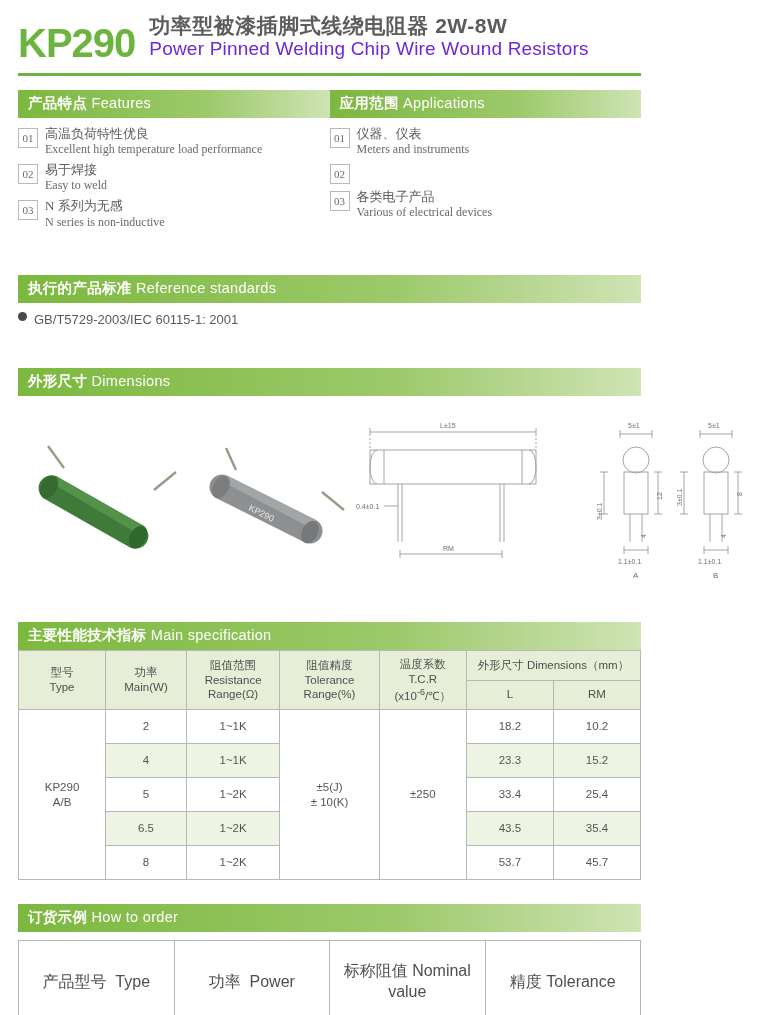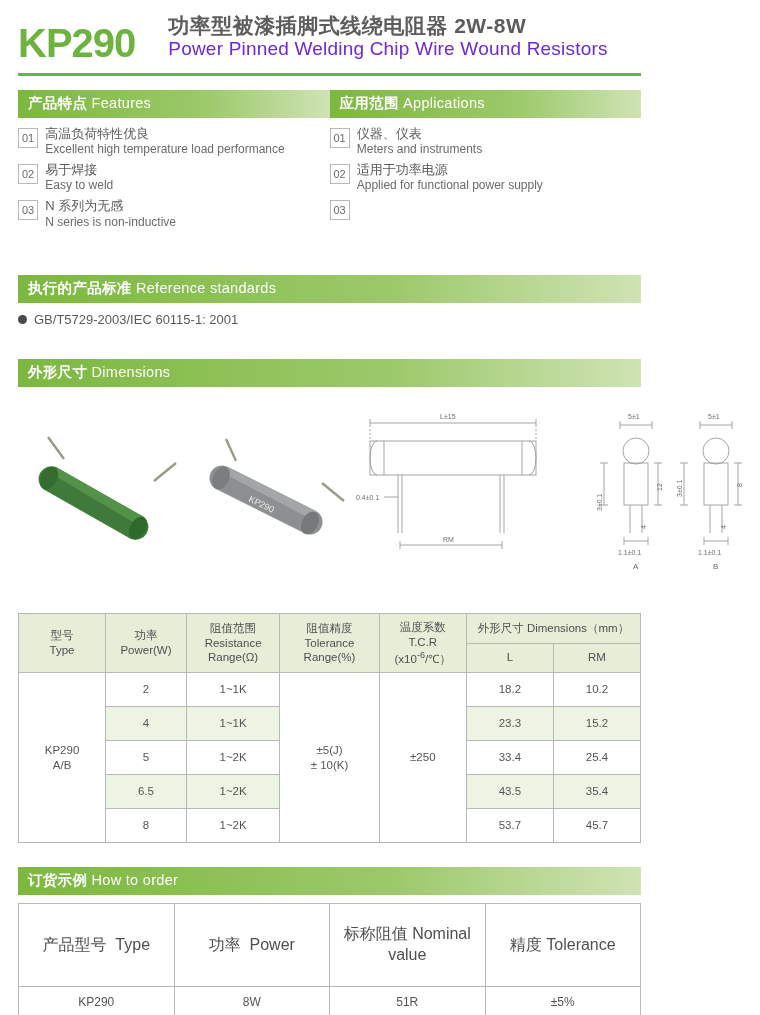--- a/index.html
+++ b/index.html
@@ -27,21 +27,21 @@
     gap: 14px;
   }
   .title-code {
     font-size: 40px;
     font-weight: bold;
     color: #6cb33f;
     letter-spacing: -1px;
     line-height: 1;
     font-family: "Liberation Sans", sans-serif;
   }
-  .title-block { padding-bottom: 2px; margin-left: 19px; }
+  .title-block { padding-bottom: 2px; }
   .title-cn {
     font-size: 21px;
     font-weight: bold;
     color: #5c5c5c;
     line-height: 1.15;
     letter-spacing: 0.5px;
   }
   .title-en {
     font-size: 19px;
     color: #6d28d9;
@@ -69,37 +69,37 @@
     display: flex;
     padding: 14px 18px 0 18px;
   }
   .col { width: 50%; }
   .numlist { margin-top: 8px; }
   .numrow {
     display: flex;
     gap: 7px;
     margin-bottom: 5px;
     align-items: flex-start;
+    font-family: Liberation Serif, serif;
   }
   .num {
     border: 1px solid #b9b9b9;
     color: #6b6b6b;
     font-size: 11px;
     padding: 4px 3px 3px 3px;
     min-width: 20px;
     text-align: center;
     line-height: 1;
     margin-top: 2px;
   }
   .numtext { line-height: 1.25; }
   .numtext .cn { font-size: 13px; color: #5a5a5a; display: block; }
   .numtext .en { font-size: 12px; color: #6a6a6a; display: block; }
   .std-row {
     display: flex;
-    align-items: center;
     gap: 7px;
     font-size: 13px;
     color: #5a5a5a;
     padding-top: 9px;
   }
   .bullet {
     width: 9px; height: 9px; border-radius: 50%;
     background: #4a4a4a; display: inline-block;
   }
   .sec { padding: 0 18px; }
@@ -110,21 +110,21 @@
     margin: 0 18px;
   }
   
   .photo { position: absolute; }
   
   table {
     width: 100%;
     border-collapse: collapse;
     font-size: 11.5px;
     color: #555;
-    margin-top: 23px;
+    margin-top: 0;
   }
   th, td {
     border: 1px solid #b7b7b7;
     text-align: center;
     vertical-align: middle;
     padding: 5px 3px;
     line-height: 1.3;
   }
   thead th {
     background: #e6eed8;
@@ -195,44 +195,44 @@
       <div class="numlist">
         <div class="numrow">
           <div class="num">01</div>
           <div class="numtext">
             <span class="cn">仪器、仪表</span>
             <span class="en">Meters and instruments</span>
           </div>
         </div>
         <div class="numrow">
           <div class="num">02</div>
+        </div>
+        <div class="numrow">
+          <div class="num">03</div>
           <div class="numtext">
-            <span class="cn">适用于功率电源</span>
-            <span class="en">Applied  for functional power supply</span>
+            <span class="cn">各类电子产品</span>
+            <span class="en">Various of electrical devices</span>
           </div>
-        </div>
-        <div class="numrow">
-          <div class="num">03</div>
         </div>
       </div>
     </div>
   </div>
 
   <div class="sec" style="margin-top:40px;">
     <div class="bar">
       <span>执行的产品标准</span>
       <span class="en">Reference standards</span>
     </div>
     <div class="std-row">
       <span class="bullet"></span>
       <span>GB/T5729-2003/IEC 60115-1: 2001</span>
     </div>
   </div>
 
-  <div class="sec" style="margin-top:32px;">
+  <div class="sec" style="margin-top:41px;">
     <div class="bar">
       <span>外形尺寸</span>
       <span class="en">Dimensions</span>
     </div>
   </div>
 
   <div class="fig-area">
 
     <svg class="photo" style="left:8px; top:42px;" width="160" height="120" viewBox="0 0 160 120">
       <path d="M38 30 L22 8" stroke="#9a9a86" stroke-width="2.4" fill="none"></path>
@@ -327,31 +327,35 @@
       <text x="0" y="0" font-size="7" fill="#6d6d6d" font-family="Liberation Sans, sans-serif" transform="translate(50,124) rotate(-90)">4</text>
       <text x="0" y="0" font-size="7" fill="#6d6d6d" font-family="Liberation Sans, sans-serif" transform="translate(130,124) rotate(-90)">4</text>
       <text x="22" y="150" font-size="7" fill="#6d6d6d" font-family="Liberation Sans, sans-serif">1.1±0.1</text>
       <text x="102" y="150" font-size="7" fill="#6d6d6d" font-family="Liberation Sans, sans-serif">1.1±0.1</text>
       <text x="37" y="164" font-size="8" fill="#6d6d6d" font-family="Liberation Sans, sans-serif">A</text>
       <text x="117" y="164" font-size="8" fill="#6d6d6d" font-family="Liberation Sans, sans-serif">B</text>
     </svg>
   </div>
 
   <div class="sec" style="margin-top:34px;">
+    <div class="bar">
+      <span>主要性能技术指标</span>
+      <span class="en">Main specification</span>
+    </div>
 
     <table class="spec-table">
       <thead>
         <tr>
           <th rowspan="2" style="width:14%">
             <div>型号</div>
             <div>Type</div>
           </th>
           <th rowspan="2" style="width:13%">
             <div>功率</div>
-            <div>Power(W)</div>
+            <div>Main(W)</div>
           </th>
           <th rowspan="2" style="width:15%">
             <div>阻值范围</div>
             <div>Resistance Range(Ω)</div>
           </th>
           <th rowspan="2" style="width:16%">
             <div>阻值精度</div>
             <div>Tolerance Range(%)</div>
           </th>
           <th rowspan="2" style="width:14%">

